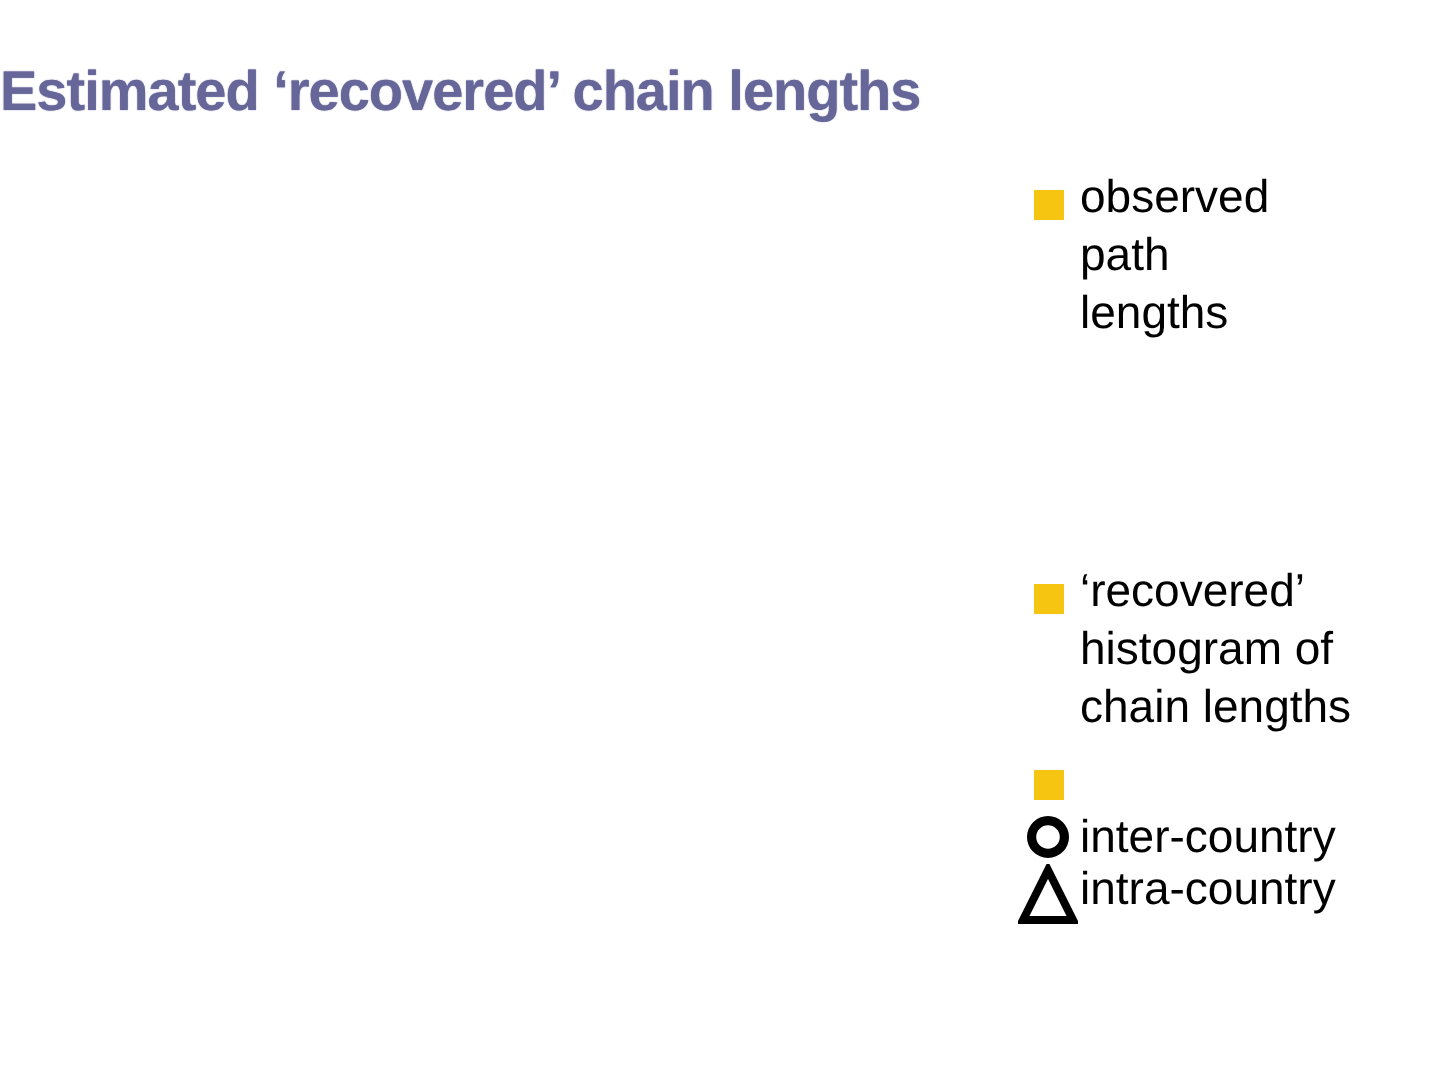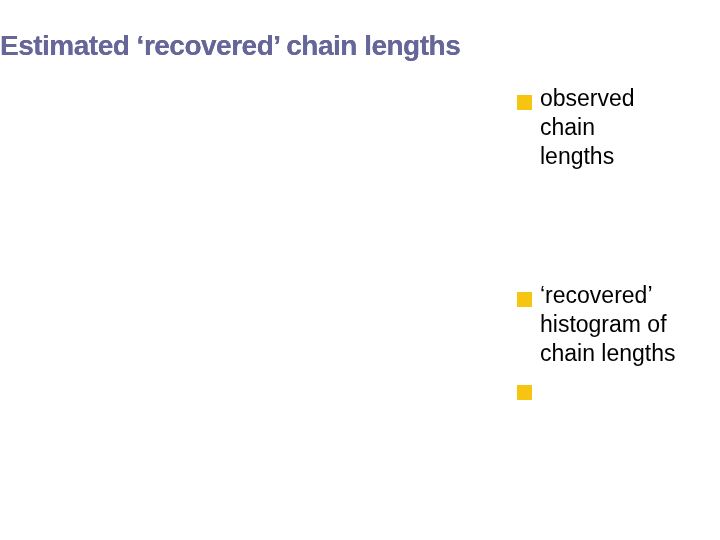--- a/index.html
+++ b/index.html
@@ -65,35 +65,51 @@
 
 <div class="slide">
 
   <div class="slide-title">Estimated ‘recovered’ chain lengths</div>
 
   <div class="legend-item item-1">
     <span class="marker-col">
       <span class="sq"></span>
     </span>
     <span class="legend-label">observed
-chain
+path
 lengths</span>
   </div>
 
   <div class="legend-item item-2">
     <span class="marker-col">
       <span class="sq"></span>
     </span>
     <span class="legend-label">‘recovered’
 histogram of
 chain lengths</span>
   </div>
 
   <div class="legend-item item-3">
     <span class="marker-col">
       <span class="sq"></span>
     </span>
     <span class="legend-label"></span>
   </div>
 
+  <div class="legend-item item-4">
+    <span class="marker-col">
+      <svg class="marker-svg" width="24" height="24">
+        <circle cx="12" cy="11.5" r="8.2" fill="none" stroke="#000000" stroke-width="4.6"></circle>
+      </svg>
+    </span>
+    <span class="legend-label">inter-country</span>
+  </div>
 
+  <div class="legend-item item-5">
+    <span class="marker-col">
+      <svg class="marker-svg" width="30" height="30">
+        <polygon points="15,3 27.5,28 2.5,28" fill="none" stroke="#000000" stroke-width="4" stroke-linejoin="miter"></polygon>
+      </svg>
+    </span>
+    <span class="legend-label">intra-country</span>
+  </div>
 
 </div>
 
 </body></html>

